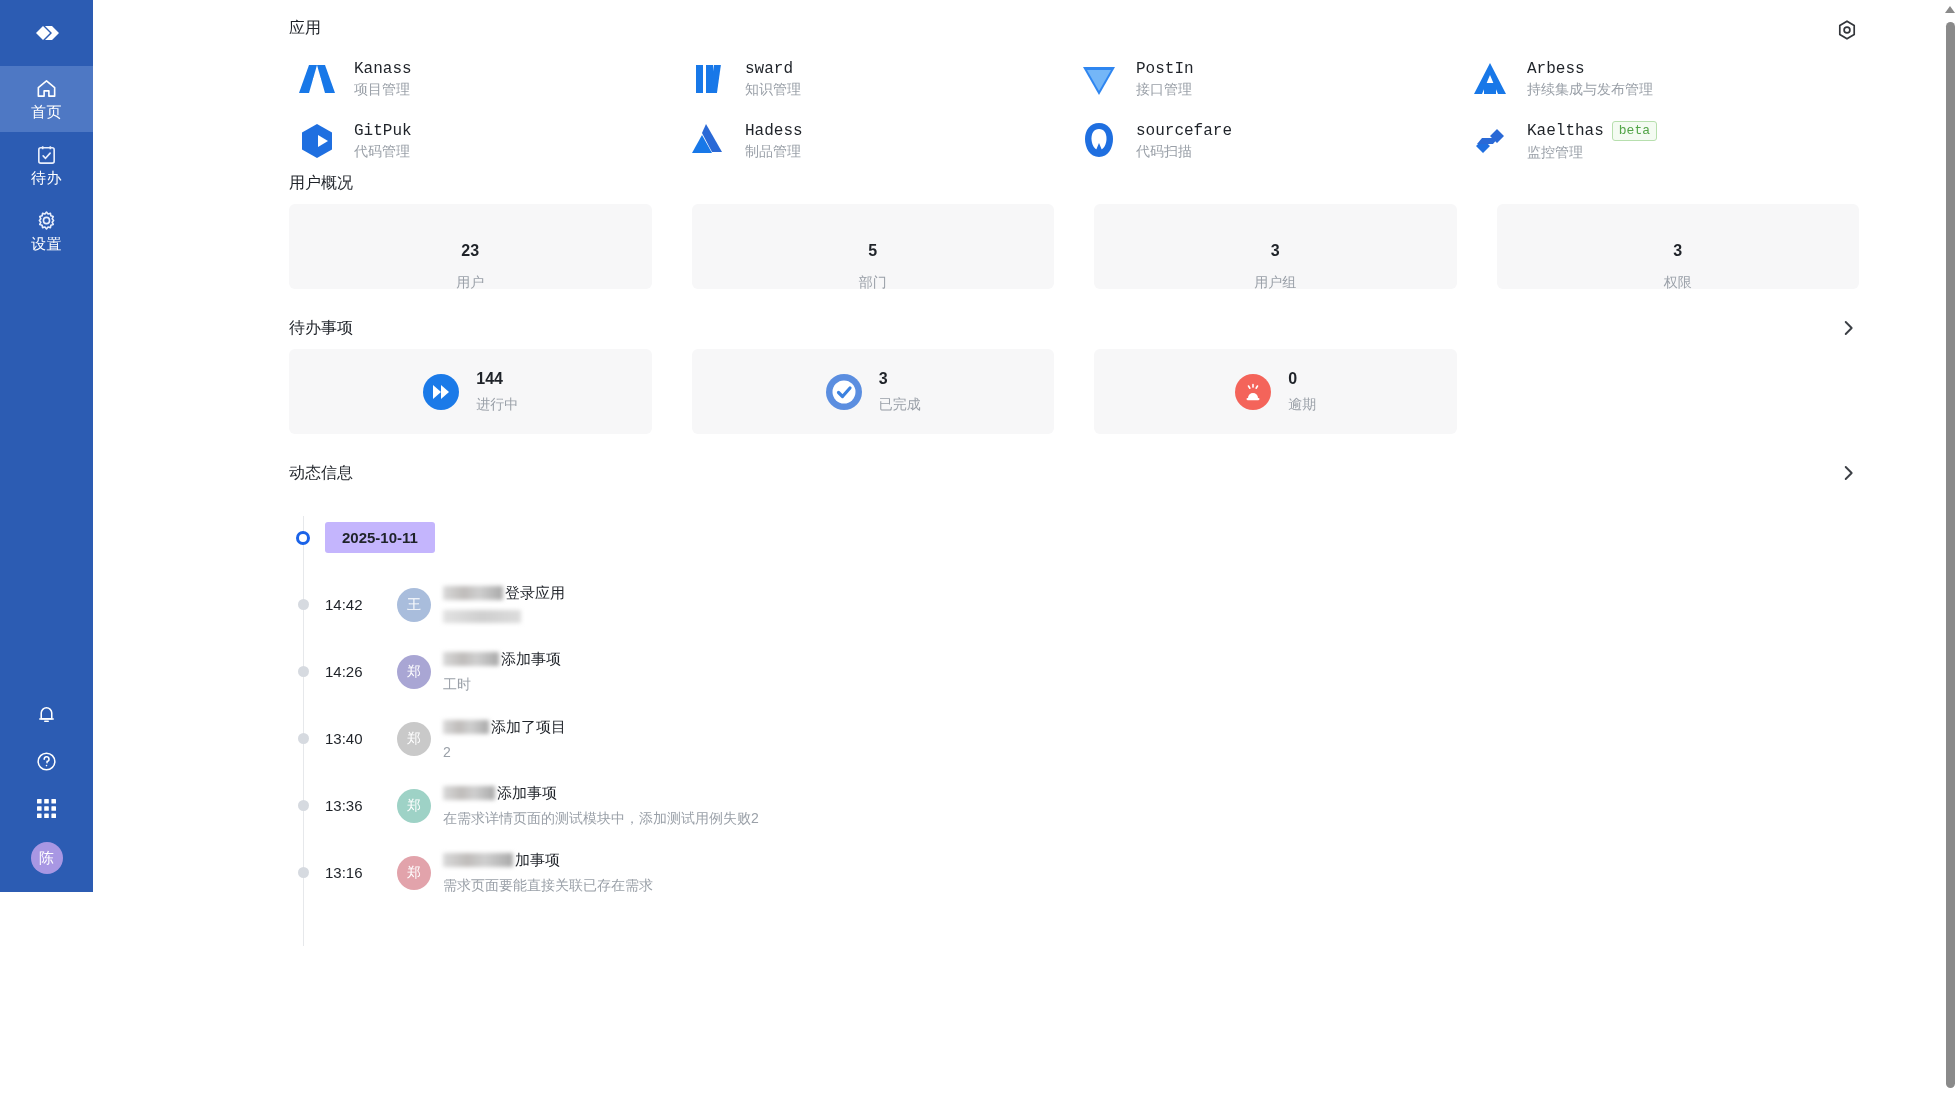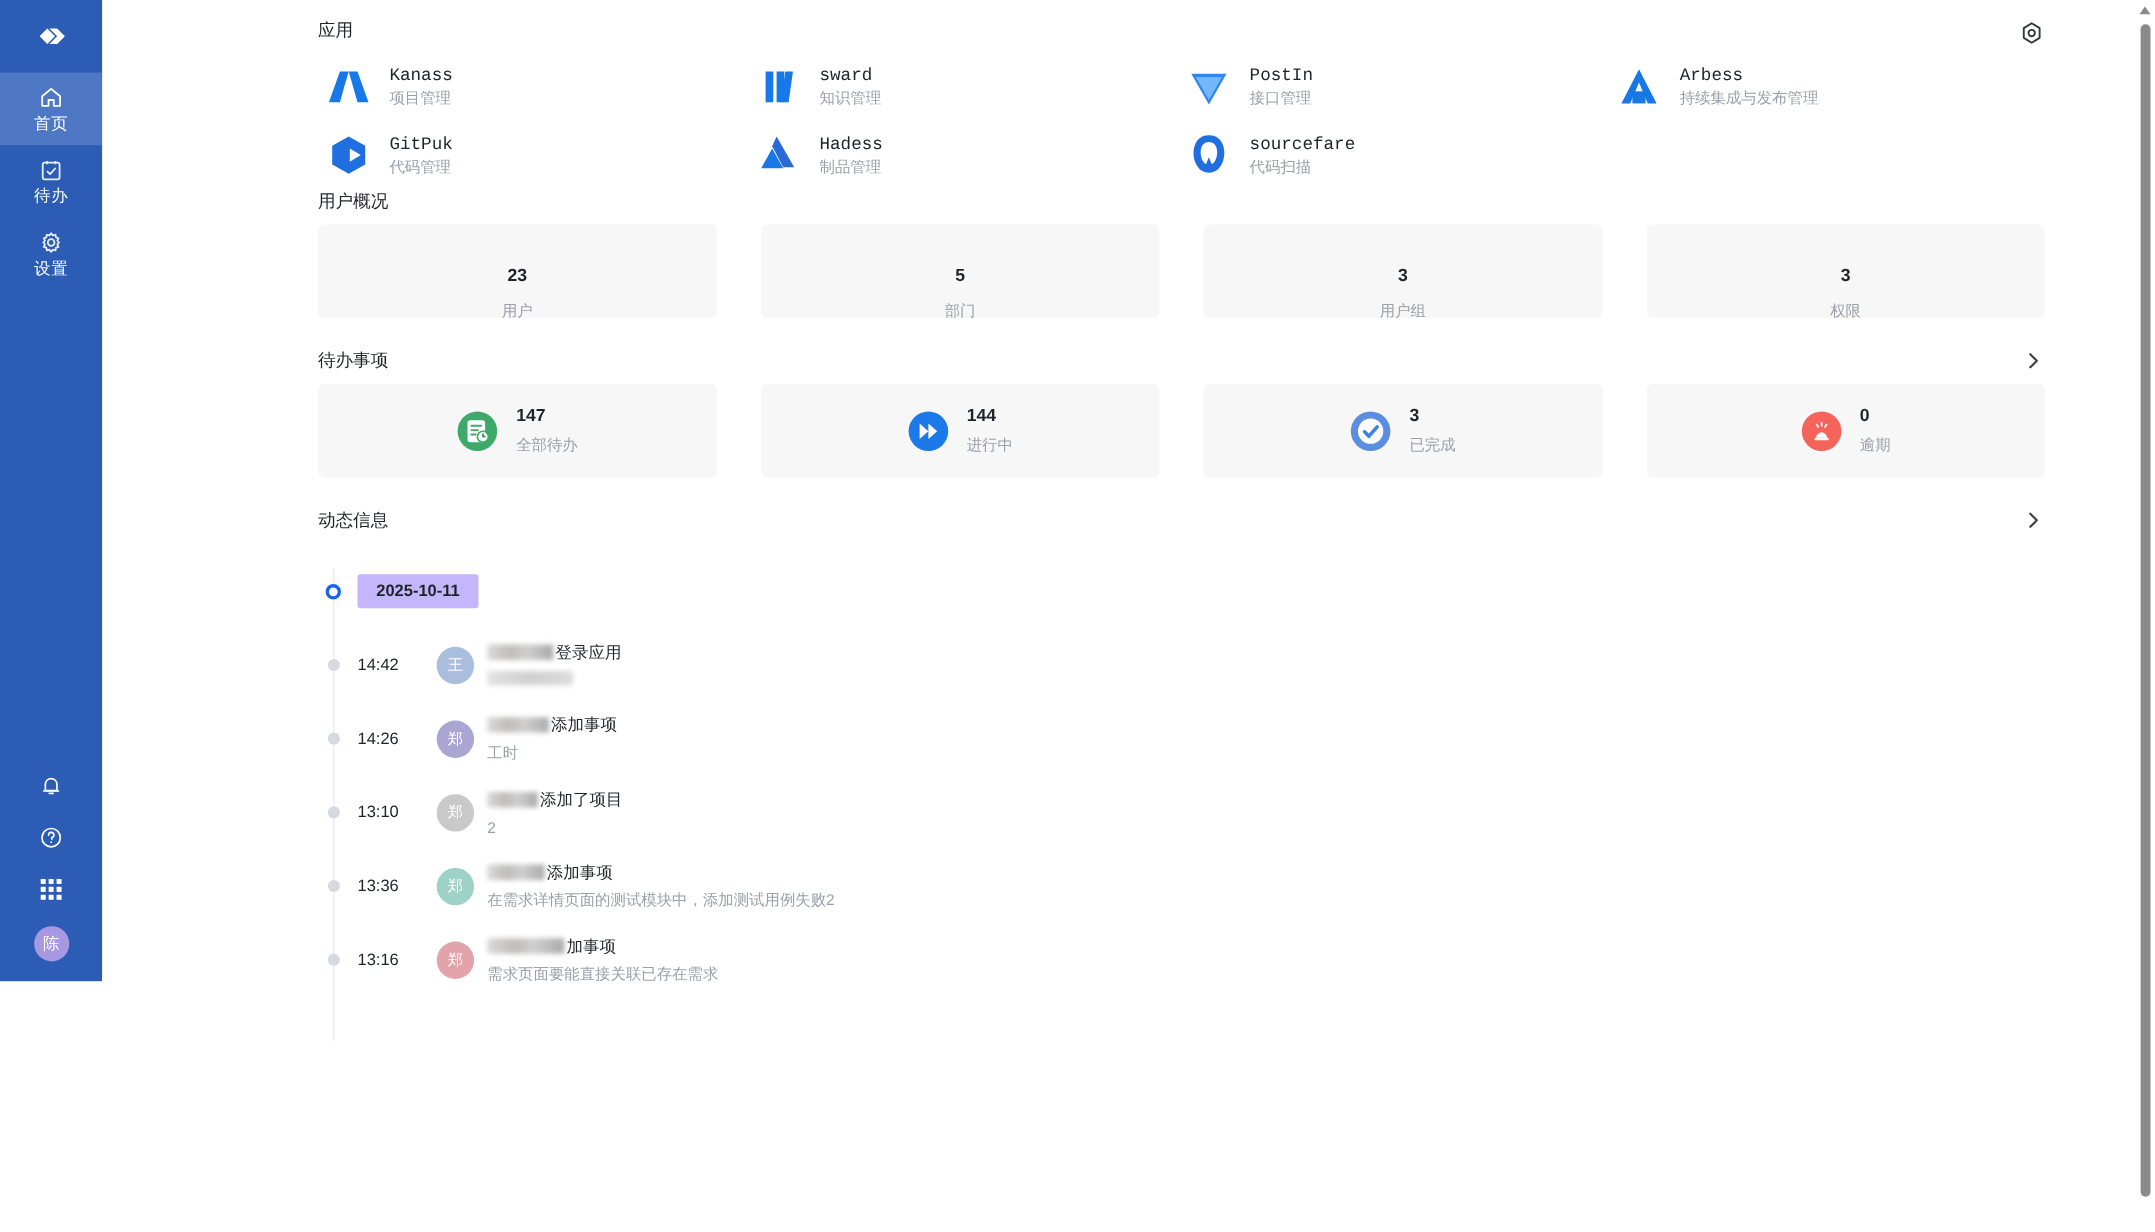--- a/index.html
+++ b/index.html
@@ -335,20 +335,34 @@
             <path d="M22 24 L27 36 H17 Z" fill="#1f6fe0"></path>
           </svg>
           <div class="app-texts">
             <div class="app-name-row">
               <span class="app-name">sourcefare</span>
             </div>
             <span class="app-desc">代码扫描</span>
           </div>
         </div>
 
+        <div class="app-item">
+          <svg class="app-logo" viewBox="0 0 44 44">
+            <path d="M24 5 L36 17 L29 24 L22 17 L29 10 Z" fill="#2a69d6"></path>
+            <path d="M20 39 L8 27 L15 20 L22 27 L15 34 Z" fill="#1f6fe0"></path>
+            <path d="M14 19 L30 19 L25 25 L9 25 Z" fill="#2a69d6"></path>
+          </svg>
+          <div class="app-texts">
+            <div class="app-name-row">
+              <span class="app-name">Kaelthas</span>
+              <span class="beta-badge">beta</span>
+            </div>
+            <span class="app-desc">监控管理</span>
+          </div>
+        </div>
       </div>
 
       <div class="section-head">
         <div class="section-title">用户概况</div>
       </div>
       <div class="cards-row">
         <div class="stat-card">
           <div class="stat-num">23</div>
           <div class="stat-label">用户</div>
         </div>
@@ -367,33 +381,20 @@
       </div>
 
       <div class="section-head">
         <div class="section-title">待办事项</div>
         <svg class="chev" viewBox="0 0 24 24" fill="none" stroke="#3b3f45" stroke-width="2.1">
           <path d="M9.5 5.5 L16 12 L9.5 18.5" stroke-linecap="round" stroke-linejoin="round"></path>
         </svg>
       </div>
       <div class="cards-row">
 
-        <div class="todo-card">
-          <svg class="todo-ico" viewBox="0 0 38 38">
-            <circle cx="19" cy="19" r="18" fill="#3fa96b"></circle>
-            <rect x="10" y="9" width="16" height="20" rx="2.5" fill="#ffffff"></rect>
-            <path d="M13.5 14 h9 M13.5 18 h6 M13.5 22 h4" stroke="#3fa96b" stroke-width="1.7" stroke-linecap="round"></path>
-            <circle cx="24" cy="24" r="5" fill="#ffffff" stroke="#3fa96b" stroke-width="1.5"></circle>
-            <path d="M24 21.4 V24 h2" stroke="#3fa96b" stroke-width="1.4" stroke-linecap="round"></path>
-          </svg>
-          <div class="todo-texts">
-            <div class="todo-num">147</div>
-            <div class="todo-label">全部待办</div>
-          </div>
-        </div>
 
         <div class="todo-card">
           <svg class="todo-ico" viewBox="0 0 38 38">
             <circle cx="19" cy="19" r="18" fill="#1b7ae8"></circle>
             <path d="M11 12 L19 19 L11 26 Z" fill="#ffffff"></path>
             <path d="M19 12 L27 19 L19 26 Z" fill="#ffffff"></path>
           </svg>
           <div class="todo-texts">
             <div class="todo-num">144</div>
             <div class="todo-label">进行中</div>
@@ -468,21 +469,21 @@
             <div class="tl-title">
               <span class="redact" style="width:56px"></span>
               <span>添加事项</span>
             </div>
             <div class="tl-sub">工时</div>
           </div>
         </div>
 
         <div class="tl-row">
           <div class="tl-dot"></div>
-          <div class="tl-time">13:10</div>
+          <div class="tl-time">13:40</div>
           <div class="tl-avatar" style="background:#c9c9c9">
             <span>郑</span>
           </div>
           <div class="tl-body">
             <div class="tl-title">
               <span class="redact" style="width:46px"></span>
               <span>添加了项目</span>
             </div>
             <div class="tl-sub">2</div>
           </div>

